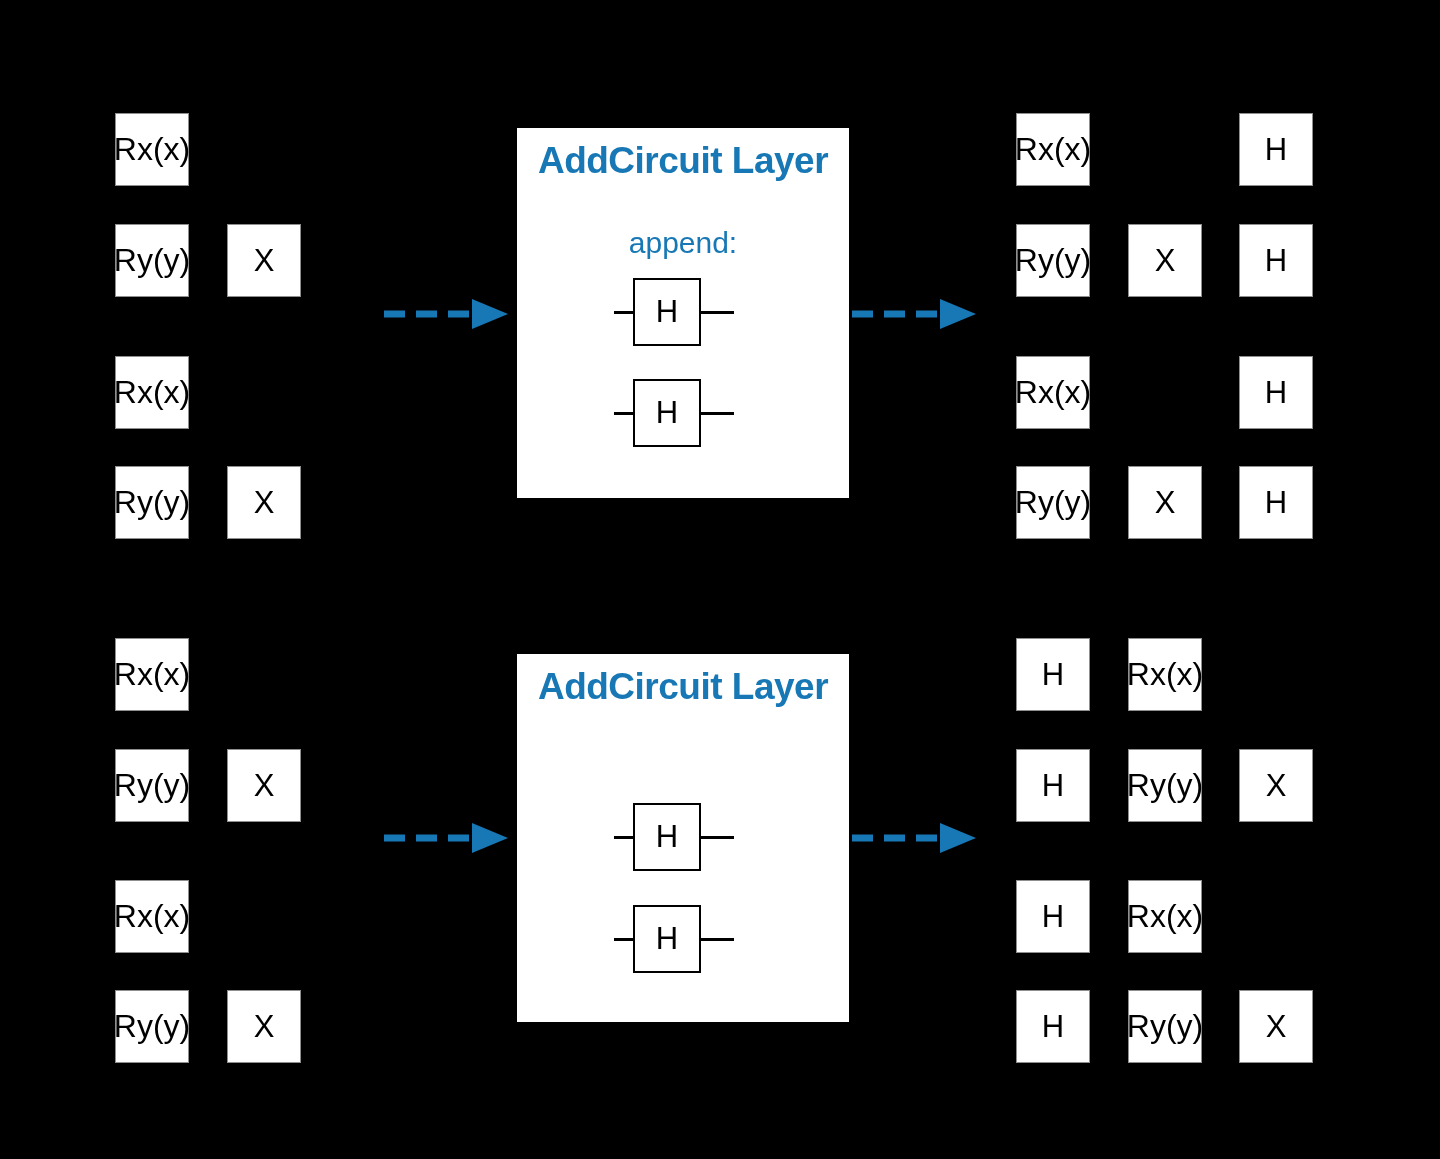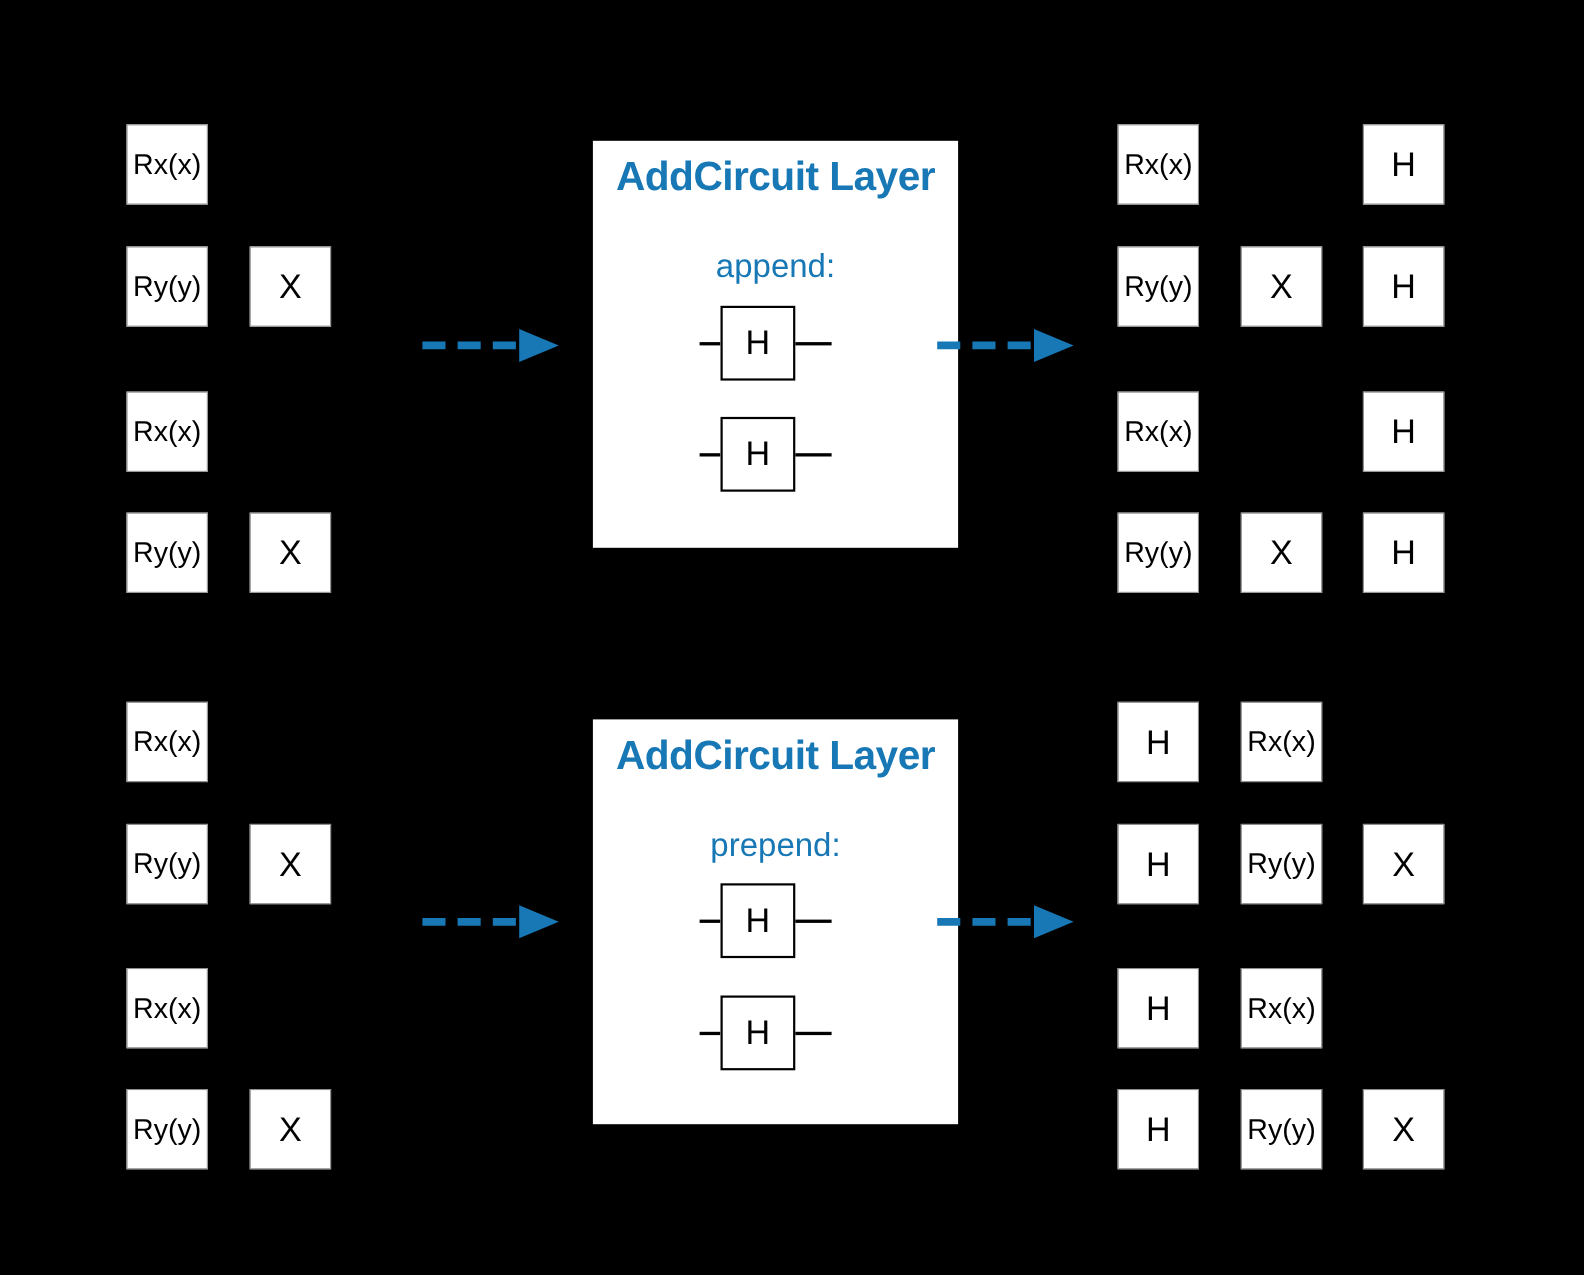--- a/index.html
+++ b/index.html
@@ -18,26 +18,26 @@
     width: 74px;
     height: 73px;
     background: var(--gate-fill, #fff);
     color: var(--gate-text, #000);
     border: 1px solid #8f8f8f;
     box-sizing: border-box;
     display: flex;
     align-items: center;
     justify-content: center;
   }
-  .gate.sm { font-size: 26px; }
+  .gate.sm { font-size: 32px; }
   .gate.lg { font-size: 31px; }
   
   .panel {
     position: absolute;
-    left: 539px;
+    left: 517px;
     width: 332px;
     background: #fff;
   }
   .panel-title {
     position: absolute;
     top: 12px;
     left: 0;
     width: 100%;
     text-align: center;
     font-weight: bold;
@@ -92,21 +92,20 @@
     </div>
     <div class="hgate-row" style="top:251px;">
       <div class="hwire"></div>
       <div class="hbox">H</div>
       <div class="hwire right"></div>
     </div>
   </div>
 
   <div class="panel" style="top:654px;height:368px;">
     <div class="panel-title">AddCircuit Layer</div>
-    <div class="panel-mode">prepend:</div>
     <div class="hgate-row" style="top:149px;">
       <div class="hwire"></div>
       <div class="hbox">H</div>
       <div class="hwire right"></div>
     </div>
     <div class="hgate-row" style="top:251px;">
       <div class="hwire"></div>
       <div class="hbox">H</div>
       <div class="hwire right"></div>
     </div>

